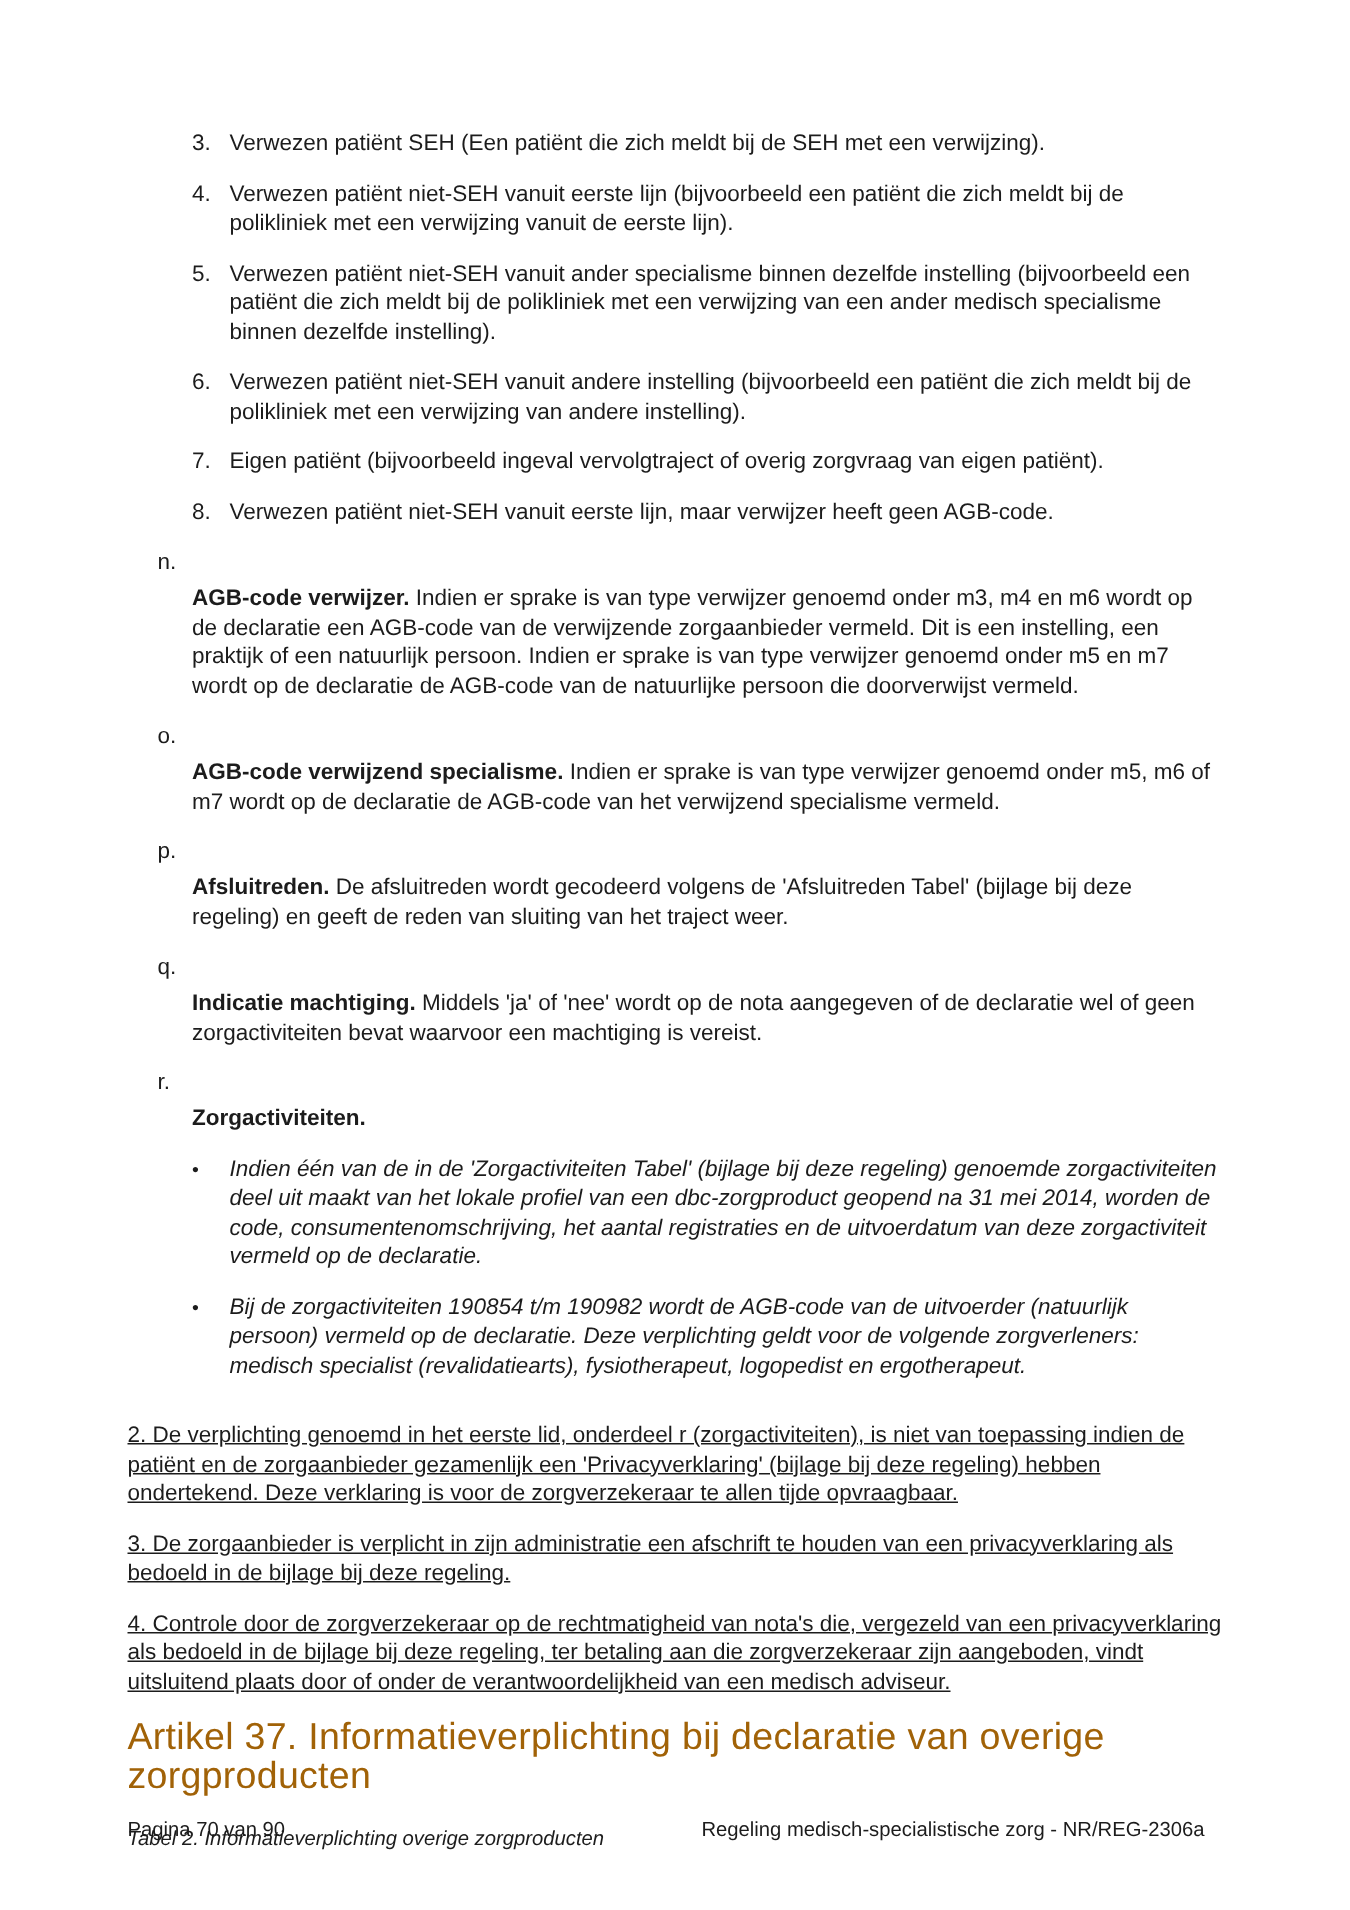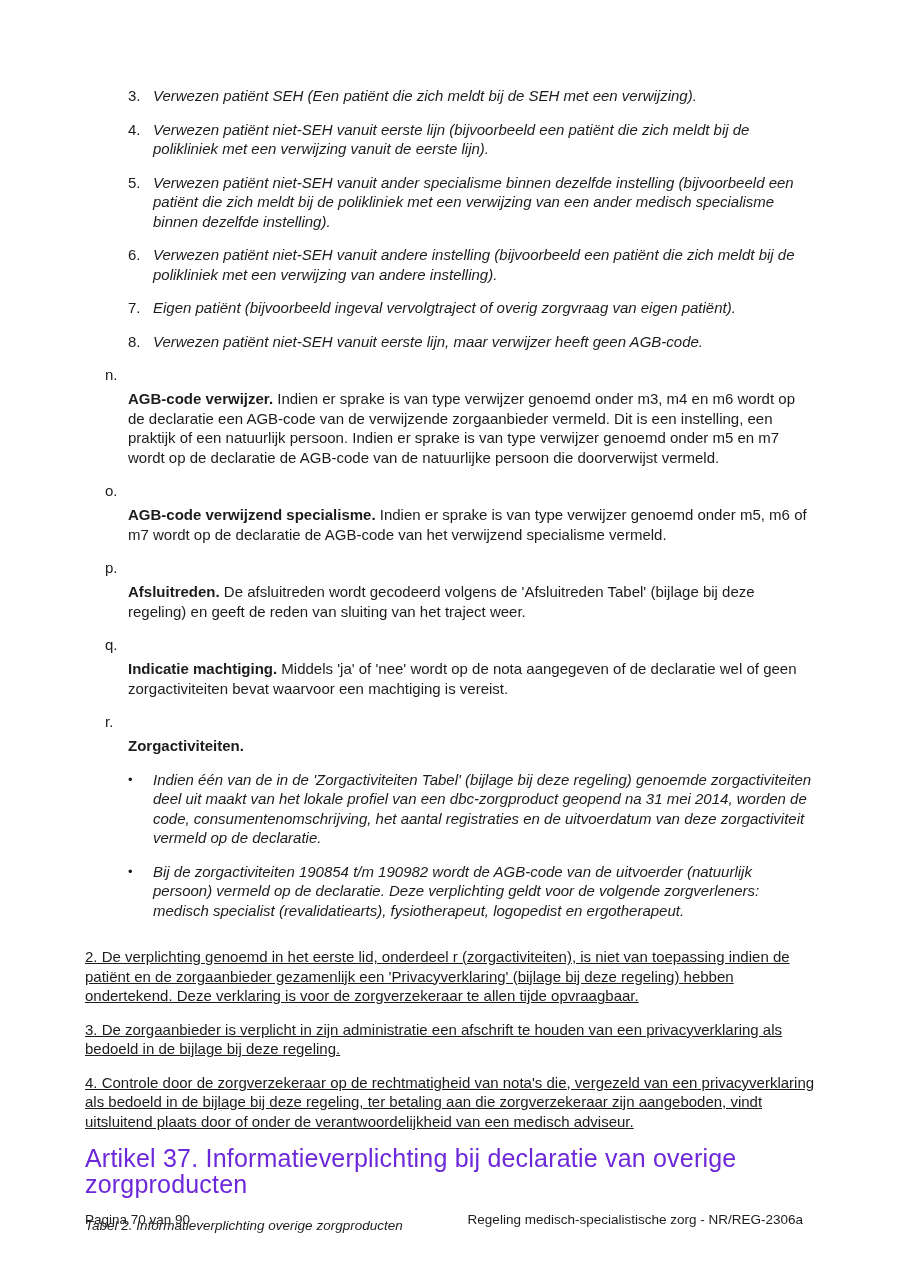--- a/index.html
+++ b/index.html
@@ -19,40 +19,40 @@
     padding: 86px 85px 0 85px;
   }
   .item {
     display: flex;
     font-size: 15px;
     line-height: 19.5px;
     margin-bottom: 14px;
   }
   
   .num-item .marker { width: 25px; flex: none; margin-left: 43px; }
-  .num-item .body { flex: 1; font-style: italic; }
+  .num-item .body { flex: 1; }
   
   .let-item .marker { width: 23px; flex: none; margin-left: 20px; }
   .let-item .body { flex: 1; margin-top: 24px; }
   .let-item .body b { font-weight: bold; }
   
   .bullet-item .marker { width: 25px; flex: none; margin-left: 43px; font-size: 13px; }
   .bullet-item .body { flex: 1; font-style: italic; }
   .lettered-section { margin-top: 9px; }
   .paragraphs-section { margin-top: 27px; text-decoration: underline; }
   .para {
     font-size: 15px;
     line-height: 19.5px;
     margin-bottom: 14px;
   }
   .article-heading {
     font-size: 25px;
     line-height: 26px;
     font-weight: normal;
-    color: #6d28d9;
+    color: #a16207;
     margin-top: 12px;
     margin-bottom: 20px;
     letter-spacing: 0.2px;
   }
   .table-caption {
     font-size: 13.5px;
     font-style: italic;
     line-height: 17px;
     margin-top: 3px;
   }

